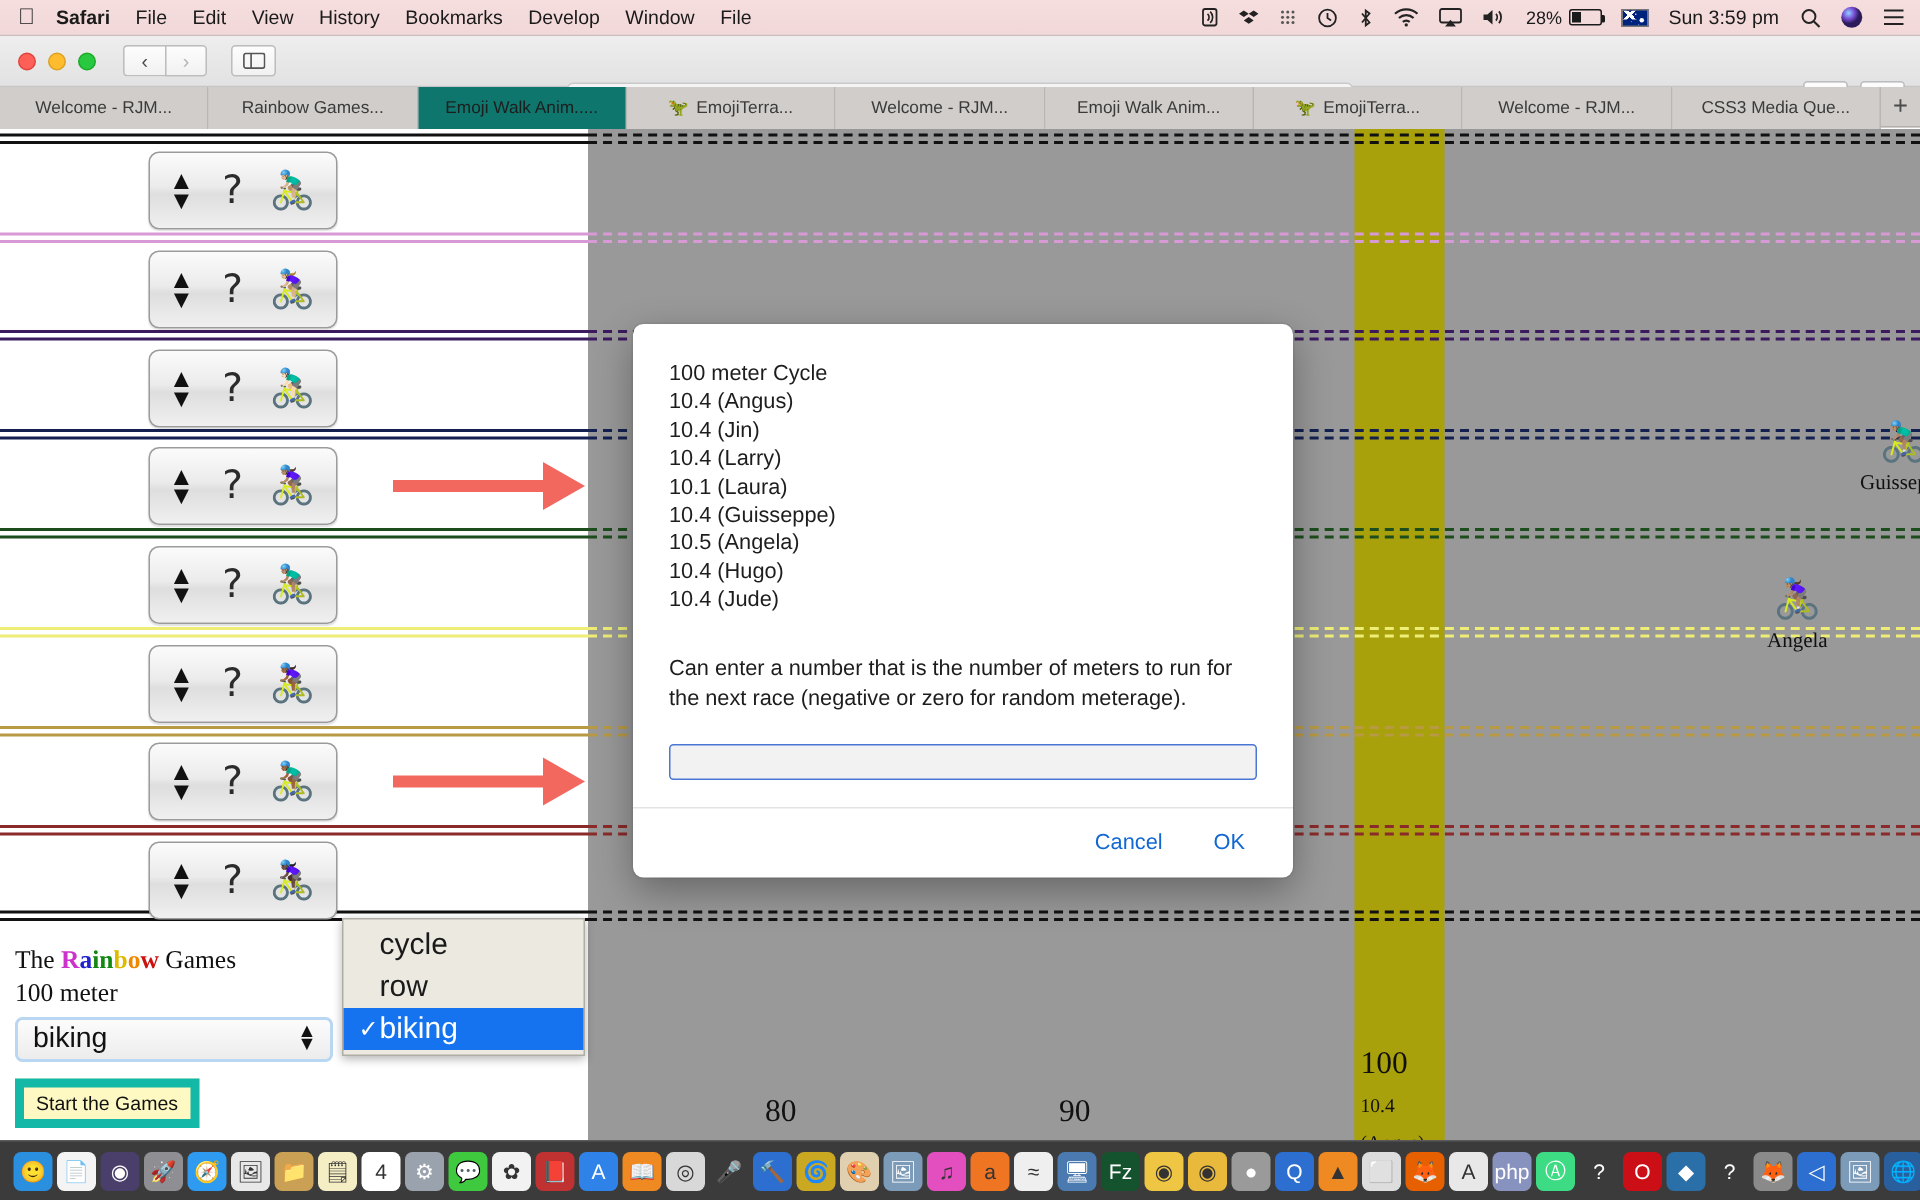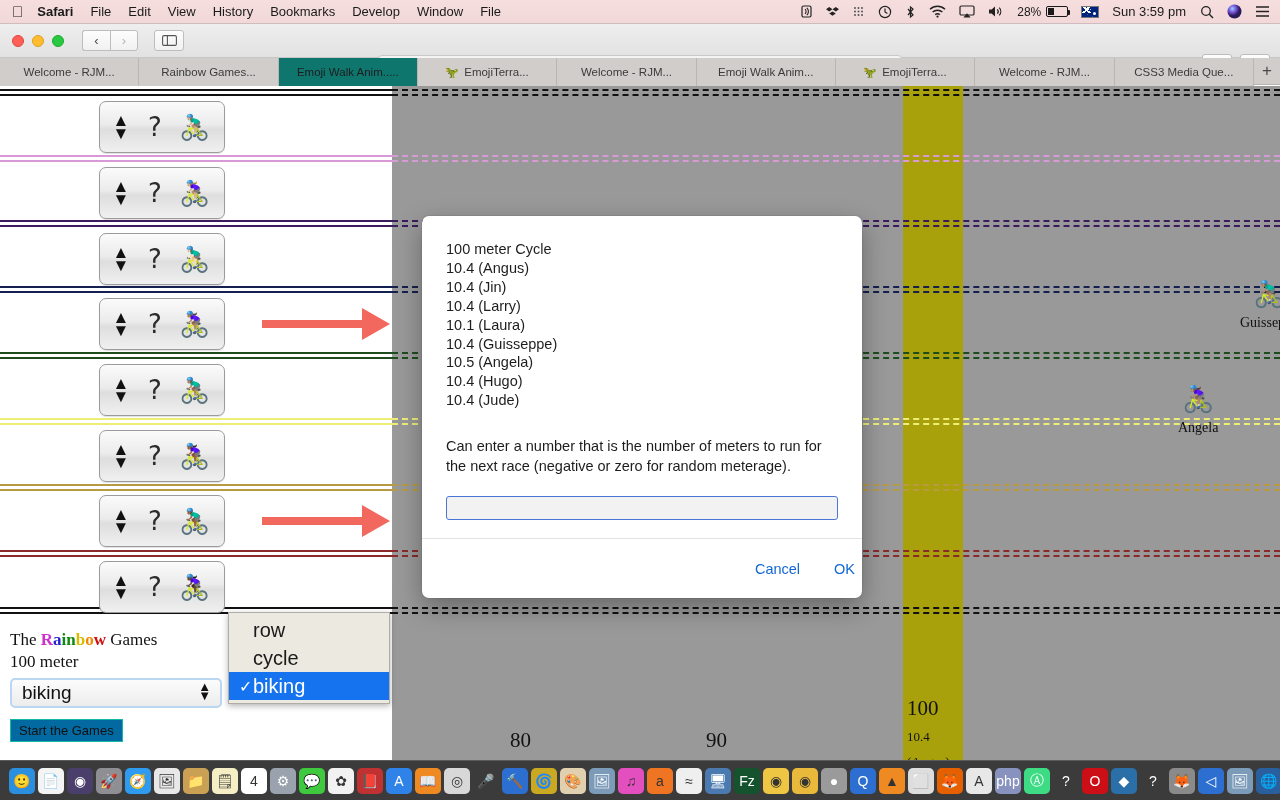--- a/index.html
+++ b/index.html
@@ -168,22 +168,22 @@
   #selectbox {
     margin-top: 6px; width: 212px; height: 30px; border: 2px solid #b9d6f2;
     border-radius: 5px; background: linear-gradient(#fcfcfc,#ececec);
     display: flex; align-items: center; position: relative;
     font-size: 19px; color: #111; padding-left: 10px;
     font-family: "Liberation Sans", sans-serif;
   }
   #selectbox .arrows { position: absolute; right: 9px; top: 2px; display: flex;
     flex-direction: column; line-height: .72; font-size: 13px; color: #111; }
   #startbtn {
-    margin-top: 11px; display: inline-block; background: #0369a1;
-    border: 1px solid #14b8a6; padding: 3px 8px; font-size: 13px; color: #111;
+    margin-top: 11px; display: inline-block; background: #fef9c3;
+    border: 6px solid #14b8a6; padding: 3px 8px; font-size: 13px; color: #111;
     font-family: "Liberation Sans", sans-serif;
   }
   
   #popup {
     position: absolute; left: 228px; top: 526px; width: 162px;
     background: #ece9e0; border: 1px solid #b0ada6;
     box-shadow: 0 2px 6px rgba(0,0,0,.3); z-index: 40; padding: 3px 0;
   }
   #popup .opt { height: 28px; display: flex; align-items: center;
     font-size: 20px; color: #1a1a1a; padding-left: 10px; position: relative; }
@@ -205,22 +205,22 @@
   #dialog .body { padding: 24px 24px 18px 24px; }
   #dialog .line { font-size: 14.5px; color: #1d1d1d; line-height: 18.9px; }
   #dialog .prompt { font-size: 14.5px; color: #1d1d1d; line-height: 20px; margin-top: 26px; }
   #dialog input.txt {
     margin-top: 20px; width: 392px; height: 24px; background: #f2f2f2;
     border: 1px solid #4b76d6; border-radius: 3px; padding: 0 6px;
     font-size: 14px; color: #111; outline: none;
     font-family: "Liberation Sans", sans-serif;
   }
   #dialog .foot {
-    border-top: 1px solid #e3e3e3; height: 60px; display: flex;
-    align-items: center; justify-content: flex-end; padding-right: 7px;
+    border-top: 1px solid #e3e3e3; height: 47px; display: flex;
+    align-items: center; justify-content: flex-end; padding-right: 32px;
   }
   #dialog .foot .btn { color: #1268d3; font-size: 14.5px; margin-left: 34px; }
 
   
   #dock {
     position: absolute; left: 0; bottom: 0; width: 1280px; height: 40px;
     background: #3b3b3b; display: flex; align-items: center;
     border-top: 1px solid #5a5a5a;
   }
   #dock .ico {
@@ -576,25 +576,25 @@
           <span>▲</span>
           <span>▼</span>
         </span>
       </div>
       <div id="startbtn">Start the Games</div>
     </div>
 
     <div id="popup">
         <div class="opt">
           <span class="chk"></span>
-          <span>row</span>
+          <span>cycle</span>
         </div>
         <div class="opt">
           <span class="chk"></span>
-          <span>cycle</span>
+          <span>row</span>
         </div>
         <div class="opt sel">
           <span class="chk">✓</span>
           <span>biking</span>
         </div>
       </div>
   </div>
 
   <div id="dialog">
     <div class="body">

